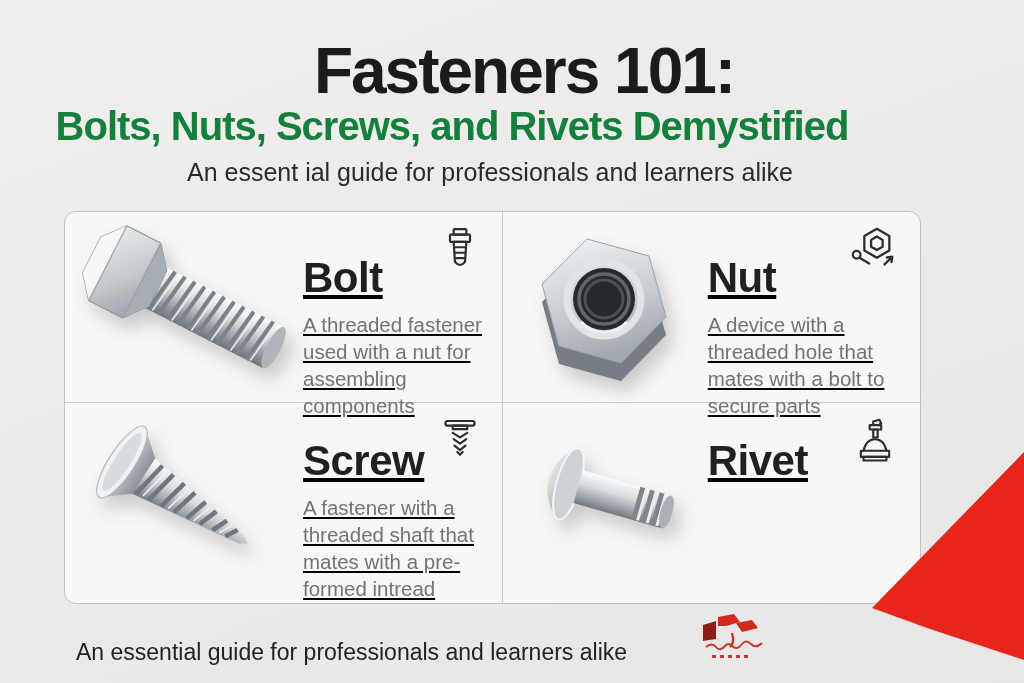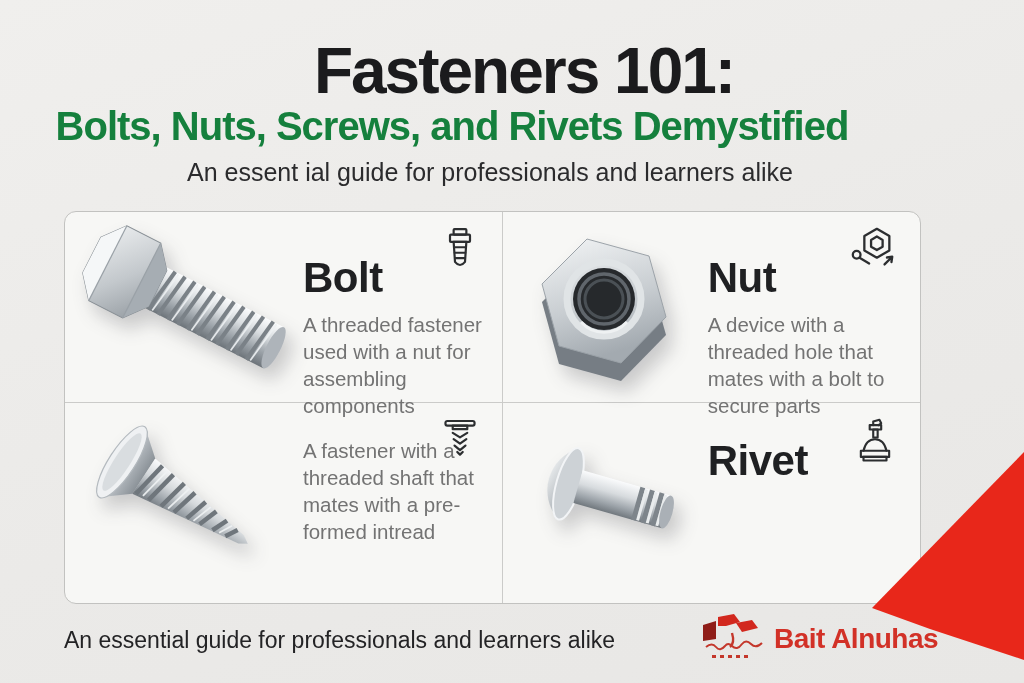--- a/index.html
+++ b/index.html
@@ -25,40 +25,40 @@
     font-size:25px;font-weight:400;color:#2b2b2d;
   }
 
   
   .grid{
     position:absolute;left:64px;top:211px;width:857px;height:393px;
     background:#f7f7f5;border:1.5px solid #c2c2c0;border-radius:12px;
     display:grid;grid-template-columns:51.2% 48.8%;grid-template-rows:48.8% 51.2%;
     box-sizing:border-box;z-index:1;
   }
-  .cell{position:relative;display:flex;align-items:flex-start;box-sizing:border-box;overflow:visible;}
+  .cell{position:relative;display:flex;align-items:flex-start;box-sizing:border-box;overflow:visible;text-decoration:underline;}
   .cell.br{border-right:1.5px solid #cbcbc9;}
   .cell.bb{border-bottom:1.5px solid #cbcbc9;}
   .photo{flex:none;display:flex;align-items:center;justify-content:center;height:100%;}
   .photo svg{filter:drop-shadow(7px 11px 9px rgba(40,40,48,.22));}
   .info{padding-top:42px;}
   .cell-screw .info,.cell-rivet .info{padding-top:34px;}
   .card-title{margin:0 0 9px 0;font-size:42px;font-weight:700;letter-spacing:-.5px;color:#1f2022;}
   .card-desc{margin:0;font-size:20.5px;line-height:1.32;color:#737373;}
   .cell-bolt  .card-desc{max-width:200px;}
   .cell-nut   .card-desc{max-width:248px;}
   .cell-screw .card-desc{max-width:208px;}
   .cell-rivet .card-desc{max-width:228px;}
   .corner-icon{position:absolute;top:13px;right:22px;}
   .corner-icon svg{stroke:#2c2e30;fill:none;stroke-width:2.4;stroke-linejoin:round;stroke-linecap:round;}
 
   
   .ribbon-svg{position:absolute;inset:0;width:1024px;height:683px;z-index:5;pointer-events:none;}
   .footer-tagline{
-    position:absolute;left:64px;top:627px;margin:0;
+    position:absolute;left:64px;top:627px;margin:12px;
     font-size:23px;color:#232325;z-index:2;
   }
   .brand{position:absolute;left:700px;top:613px;display:flex;align-items:center;gap:8px;z-index:6;}
   .brand-name{font-size:28px;font-weight:700;letter-spacing:-.5px;color:#d23127;}
 </style>
 </head>
 <body>
 
 <div class="page">
 
@@ -203,20 +203,21 @@
                 <line x1="71" y1="-14" x2="64" y2="14"></line>
               <line x1="99" y1="-10.5" x2="92" y2="10.5"></line>
                 <line x1="127" y1="-6.5" x2="120" y2="6.5"></line>
             </g>
             <ellipse cx="0" cy="0" rx="13" ry="42" fill="#eff1f3" stroke="#b3b9be" stroke-width="1.2"></ellipse>
             <ellipse cx="0" cy="0" rx="8" ry="34" fill="#d9dde0"></ellipse>
           </g>
         </svg>
       </div>
       <div class="info">
+        <h3 class="card-title">Screw</h3>
         <p class="card-desc">A fastener with a threaded shaft that mates with a pre-formed intread</p>
       </div>
       <div class="corner-icon">
         <svg width="40" height="50" viewBox="0 0 44 52">
           <rect x="6" y="4" width="32" height="5" rx="2"></rect>
           <rect x="14" y="9" width="16" height="4"></rect>
           <path d="M14,17 L22,22 L30,17"></path>
           <path d="M15,24 L22,29 L29,24"></path>
           <path d="M16,31 L22,36 L28,31"></path>
           <path d="M19,38 L22,41 L25,38"></path>
@@ -288,16 +289,15 @@
       <path d="M6,34 q6,-5 10,0 q4,5 9,-1 q3,-4 7,0 q5,5 10,-2 q4,-5 9,0 q5,5 11,-1" fill="none" stroke="#c4372b" stroke-width="2"></path>
       <path d="M32,20 q3,10 -2,14" fill="none" stroke="#c4372b" stroke-width="2.4"></path>
       <g fill="#c4372b">
         <rect x="12" y="42" width="4" height="3"></rect>
           <rect x="20" y="42" width="4" height="3"></rect>
         <rect x="28" y="42" width="4" height="3"></rect>
           <rect x="36" y="42" width="4" height="3"></rect>
         <rect x="44" y="42" width="4" height="3"></rect>
       </g>
     </svg>
-    <span class="brand-name">Bait Alnuhas</span>
   </div>
 
 </div>
 
 </body></html>

